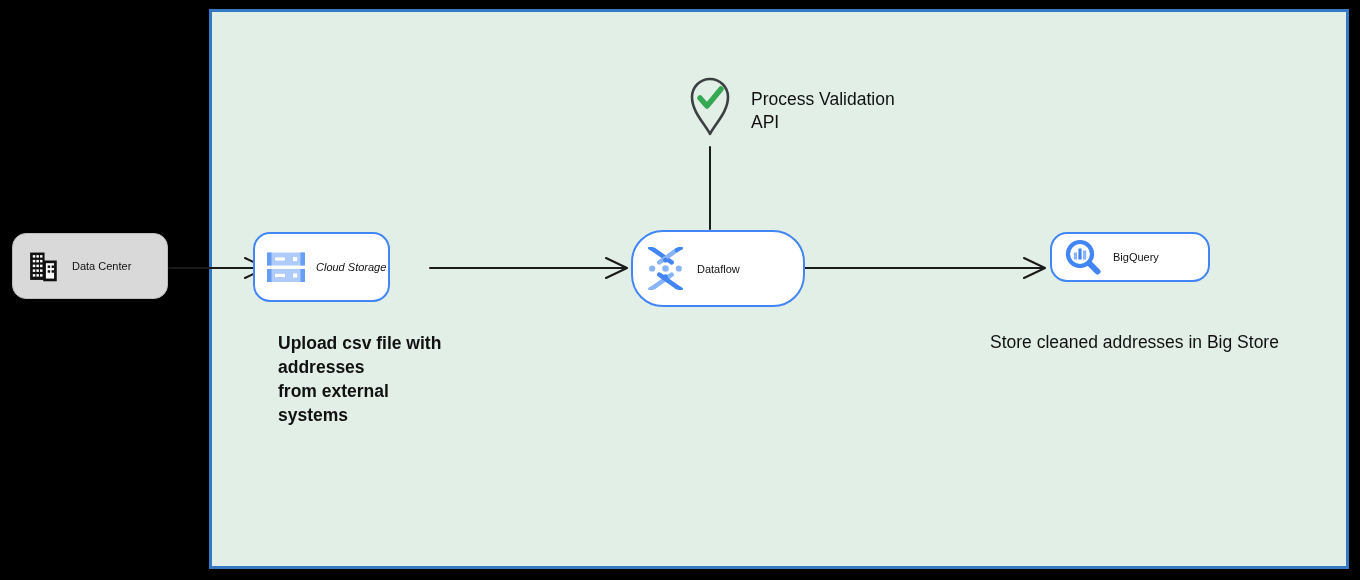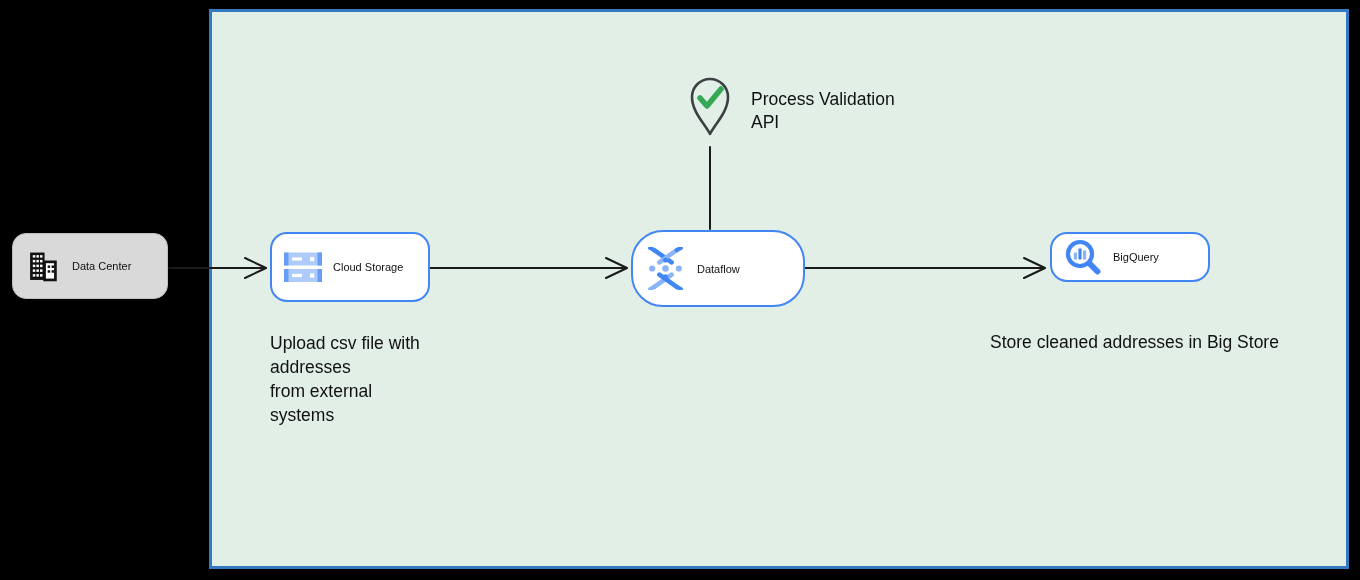--- a/index.html
+++ b/index.html
@@ -77,21 +77,21 @@
       <g fill="#111">
         <rect x="20" y="14" width="2.4" height="2.4"></rect>
           <rect x="23.8" y="14" width="2.4" height="2.4"></rect>
         <rect x="20" y="18.6" width="2.4" height="2.4"></rect>
           <rect x="23.8" y="18.6" width="2.4" height="2.4"></rect>
       </g>
     </svg>
     <span class="node-label">Data Center</span>
   </div>
 
-  <div class="node" style="left:270px; top:232px; width:160px; height:70px;">
+  <div class="node" style="left:253px; top:232px; width:137px; height:70px;font-style:italic;">
     <svg class="icon" width="38" height="31" viewBox="0 0 38 31">
       <g>
         <rect x="0" y="0.5" width="38" height="13" rx="1.5" fill="#aecbfa"></rect>
         <rect x="0" y="0.5" width="4.5" height="13" fill="#669df6"></rect>
         <rect x="33.5" y="0.5" width="4.5" height="13" fill="#669df6"></rect>
         <rect x="8" y="5.4" width="10" height="3.2" fill="#fff"></rect>
         <rect x="26" y="4.9" width="4.2" height="4.2" fill="#fff"></rect>
       </g>
       <g>
         <rect x="0" y="17" width="38" height="13" rx="1.5" fill="#aecbfa"></rect>
@@ -137,19 +137,19 @@
     <span class="node-label">BigQuery</span>
   </div>
 
   <svg style="position:absolute; left:688px; top:77px;" width="44" height="60" viewBox="0 0 44 60">
     <path d="M22 57 C17 47, 4 35, 4 20 a18 18 0 1 1 36 0 C40 35 27 47 22 57 Z" fill="none" stroke="#3c4043" stroke-width="2.6" stroke-linejoin="round"></path>
     <path d="M12 21 L19 29 L33 12" fill="none" stroke="#34a853" stroke-width="5.5" stroke-linecap="round" stroke-linejoin="round"></path>
   </svg>
   <div class="caption" style="left:751px; top:88px; line-height:23px;">Process Validation
 API</div>
 
-  <div class="caption" style="left:270px; top:331px;">Upload csv file with
+  <div class="caption" style="left:278px; top:331px;font-weight:bold;">Upload csv file with
 addresses
 from external
 systems</div>
   <div class="caption" style="left:990px; top:330px;">Store cleaned addresses in Big Store</div>
 
 </div>
 
 </body></html>

